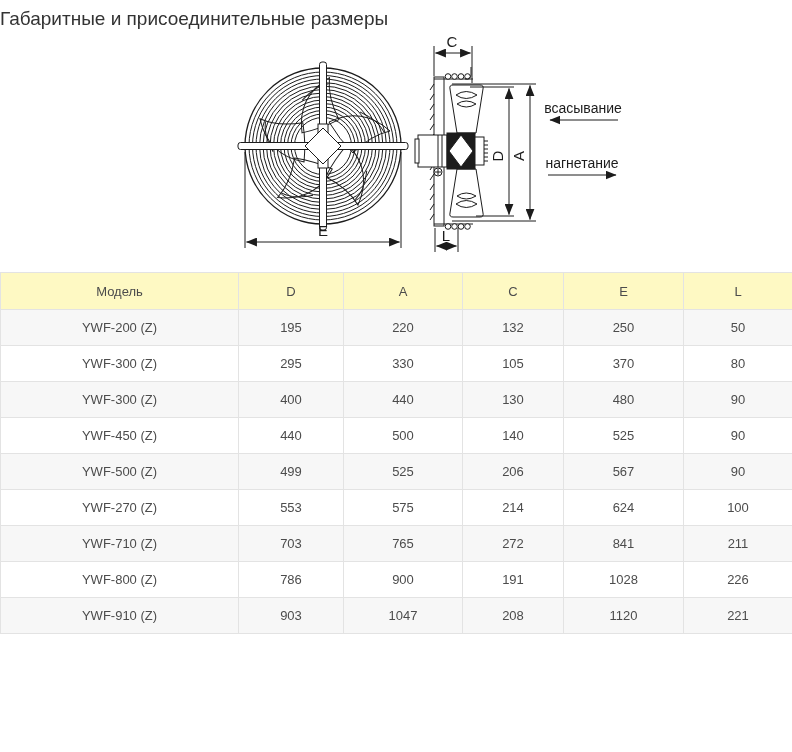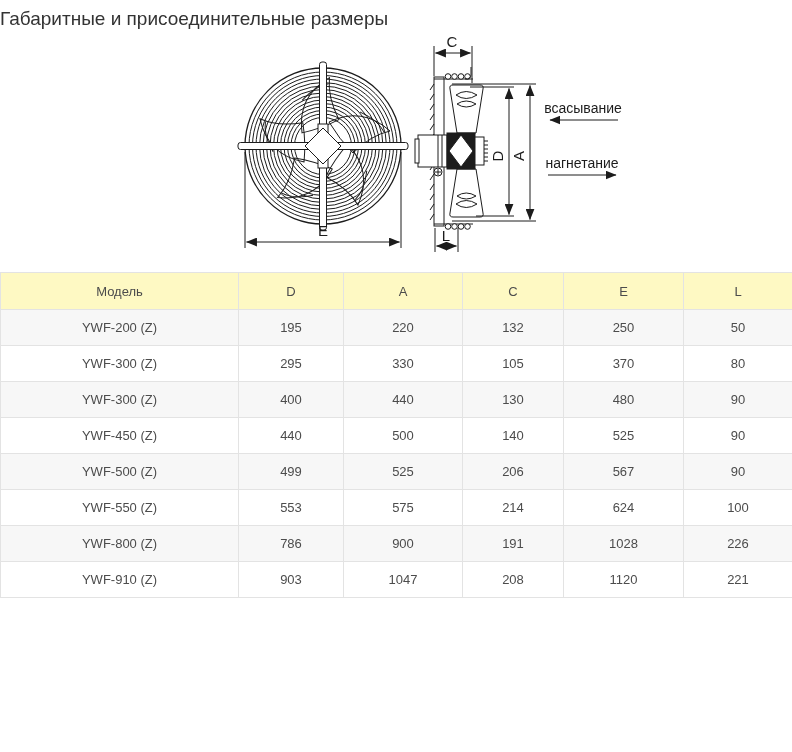--- a/index.html
+++ b/index.html
@@ -221,26 +221,34 @@
       </tr>
       <tr>
         <td>YWF-500 (Z)</td>
         <td>499</td>
         <td>525</td>
         <td>206</td>
         <td>567</td>
         <td>90</td>
       </tr>
       <tr>
-        <td>YWF-550 (Z)</td>
+        <td>YWF-270 (Z)</td>
         <td>553</td>
         <td>575</td>
         <td>214</td>
         <td>624</td>
         <td>100</td>
+      </tr>
+      <tr>
+        <td>YWF-710 (Z)</td>
+        <td>703</td>
+        <td>765</td>
+        <td>272</td>
+        <td>841</td>
+        <td>211</td>
       </tr>
       <tr>
         <td>YWF-800 (Z)</td>
         <td>786</td>
         <td>900</td>
         <td>191</td>
         <td>1028</td>
         <td>226</td>
       </tr>
       <tr>

